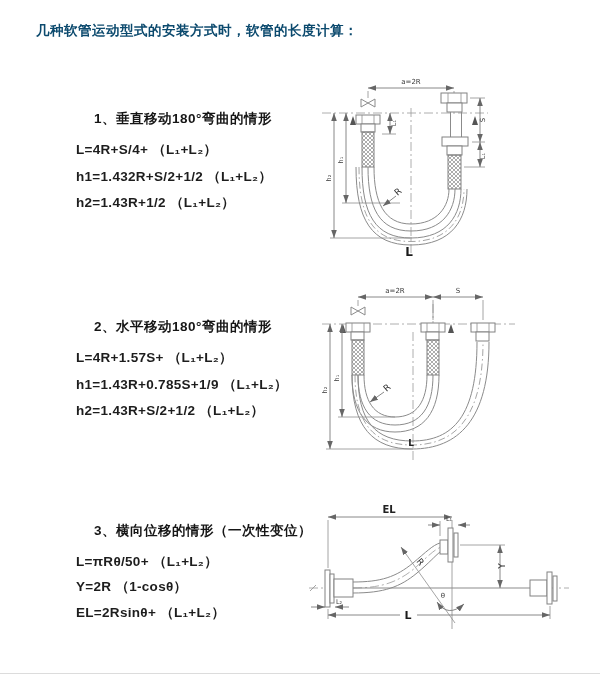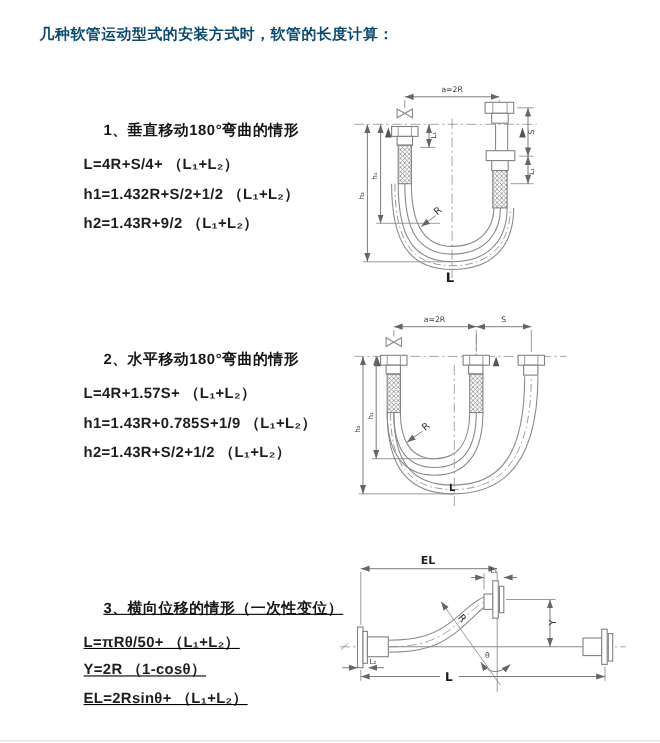--- a/index.html
+++ b/index.html
@@ -8,21 +8,21 @@
     font-family:"Liberation Sans","DejaVu Sans",sans-serif;
   }
   .page{position:absolute;inset:0;background:#fff;}
   .doc-title{
     position:absolute;left:36px;top:22px;
     font-size:13.5px;font-weight:bold;color:#0c4a6e;letter-spacing:.5px;white-space:nowrap;
   }
   .section{position:absolute;left:46px;}
   .sec1{top:110px;}
   .sec2{top:318px;}
-  .sec3{top:544px;text-decoration:underline;}
+  .sec3{top:522px;}
   .sec-heading{font-size:13.5px;font-weight:bold;color:#161616;letter-spacing:.5px;white-space:nowrap;margin-left:48px;}
   .formulas{margin:9px 0 0 30px;}
   .formula{
     font-size:13.5px;font-weight:bold;color:#1d1d1d;letter-spacing:.3px;
     height:26.5px;display:flex;align-items:center;white-space:nowrap;
   }
   .sec3 .formula{height:25.5px;}
   .diagram{position:absolute;}
   .d1{left:312px;top:72px;}
   .d2{left:310px;top:280px;}
@@ -46,21 +46,21 @@
 
 <div class="page">
 
   <div class="doc-title">几种软管运动型式的安装方式时，软管的长度计算：</div>
 
   <div class="section sec1">
     <div class="sec-heading">1、垂直移动180°弯曲的情形</div>
     <div class="formulas">
       <div class="formula">L=4R+S/4+ （L₁+L₂）</div>
       <div class="formula">h1=1.432R+S/2+1/2 （L₁+L₂）</div>
-      <div class="formula">h2=1.43R+9/2 （L₁+L₂）</div>
+      <div class="formula">h2=1.43R+1/2 （L₁+L₂）</div>
     </div>
   </div>
 
   <div class="section sec2">
     <div class="sec-heading">2、水平移动180°弯曲的情形</div>
     <div class="formulas">
       <div class="formula">L=4R+1.57S+ （L₁+L₂）</div>
       <div class="formula">h1=1.43R+0.785S+1/9 （L₁+L₂）</div>
       <div class="formula">h2=1.43R+S/2+1/2 （L₁+L₂）</div>
     </div>

